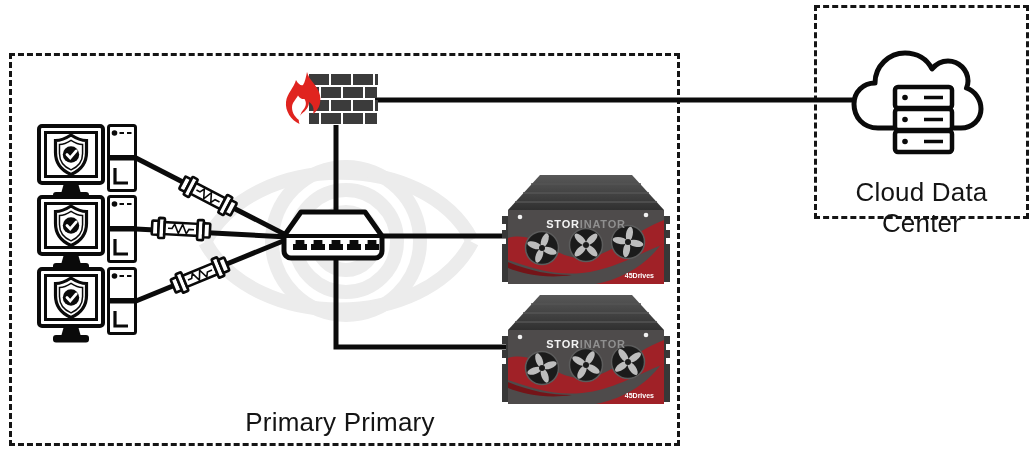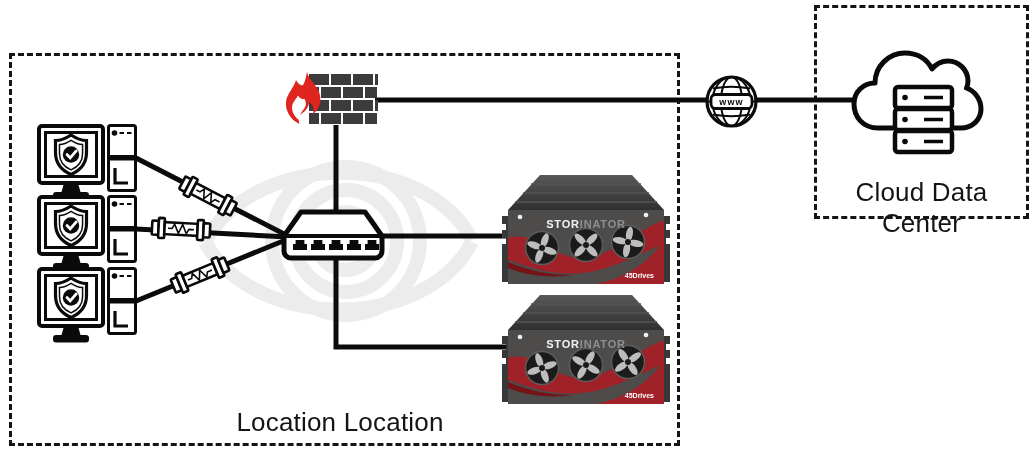--- a/index.html
+++ b/index.html
@@ -297,48 +297,34 @@
           <ellipse rx="7.5" ry="3.4" transform="rotate(235) translate(8,0)"></ellipse>
           <ellipse rx="7.5" ry="3.4" transform="rotate(325) translate(8,0)"></ellipse>
         </g>
           <circle cx="128" cy="72" r="3" fill="#1b1b1b"></circle>
       </g>
       <text x="86" y="58" text-anchor="middle" font-size="11" font-weight="bold" letter-spacing="0.8"><tspan fill="#f3f3f3">STOR</tspan><tspan fill="#8f8f8f">INATOR</tspan></text>
       <text x="154" y="108" text-anchor="end" font-size="7" font-weight="bold" fill="#ffffff">45Drives</text>
     </svg>
   </div>
 
-  <div class="icon-wrap" style="left:704px;top:74px;z-index:3">
-    <svg width="55" height="55" viewBox="0 0 55 55">
-      <circle cx="27.5" cy="27.5" r="24.5" fill="#ffffff" stroke="#0a0a0a" stroke-width="3.2"></circle>
-      <g fill="none" stroke="#0a0a0a" stroke-width="2">
-        <ellipse cx="27.5" cy="27.5" rx="10.5" ry="24.5"></ellipse>
-        <ellipse cx="27.5" cy="27.5" rx="19" ry="24.5"></ellipse>
-        <path d="M9,14.5 Q27.5,11 46,14.5"></path>
-        <path d="M3.5,27.5 H51.5"></path>
-        <path d="M9,40.5 Q27.5,44 46,40.5"></path>
-      </g>
-      <rect x="7" y="20.5" width="41" height="14" rx="4.5" fill="#ffffff" stroke="#0a0a0a" stroke-width="2.8"></rect>
-      <text x="27.5" y="31" text-anchor="middle" font-size="9" font-weight="bold" letter-spacing="1.2" fill="#0a0a0a">www</text>
-    </svg>
-  </div>
 
   <div class="icon-wrap" style="left:848px;top:40px;z-index:3">
     <svg width="140" height="120" viewBox="0 0 140 120">
       <path d="M30,88 C 15,88 6,77 6,64 C 6,52 15,43 27,43 C 27,26 41,13 57,13 C 69,13 79,19 84,29 C 88,24 94,21 100,21 C 111,21 120,30 120,41 C 120,43.5 119.5,46 118.5,48 C 127,51 133,59.5 133,69 C 133,80 124,88 113,88 Z" fill="#ffffff" stroke="#0a0a0a" stroke-width="5" stroke-linejoin="round"></path>
       <g>
         <rect x="47" y="47" width="57" height="21" rx="3" fill="#ffffff" stroke="#0a0a0a" stroke-width="4.5"></rect>
         <rect x="47" y="69" width="57" height="21" rx="3" fill="#ffffff" stroke="#0a0a0a" stroke-width="4.5"></rect>
         <rect x="47" y="91" width="57" height="21" rx="3" fill="#ffffff" stroke="#0a0a0a" stroke-width="4.5"></rect>
         <circle cx="57" cy="57.5" r="2.8" fill="#0a0a0a"></circle>
           <path d="M76,57.5 h19" stroke="#0a0a0a" stroke-width="3.5"></path>
         <circle cx="57" cy="79.5" r="2.8" fill="#0a0a0a"></circle>
           <path d="M76,79.5 h19" stroke="#0a0a0a" stroke-width="3.5"></path>
         <circle cx="57" cy="101.5" r="2.8" fill="#0a0a0a"></circle>
           <path d="M76,101.5 h19" stroke="#0a0a0a" stroke-width="3.5"></path>
       </g>
     </svg>
   </div>
 
-  <div class="zone-label" style="left:60px;top:407px;width:560px;z-index:4">Location Location</div>
+  <div class="zone-label" style="left:60px;top:407px;width:560px;z-index:4">Primary Primary</div>
   <div class="zone-label" style="left:814px;top:177px;width:215px;z-index:4">Cloud Data Center</div>
 
 </div>
 
 </body></html>

